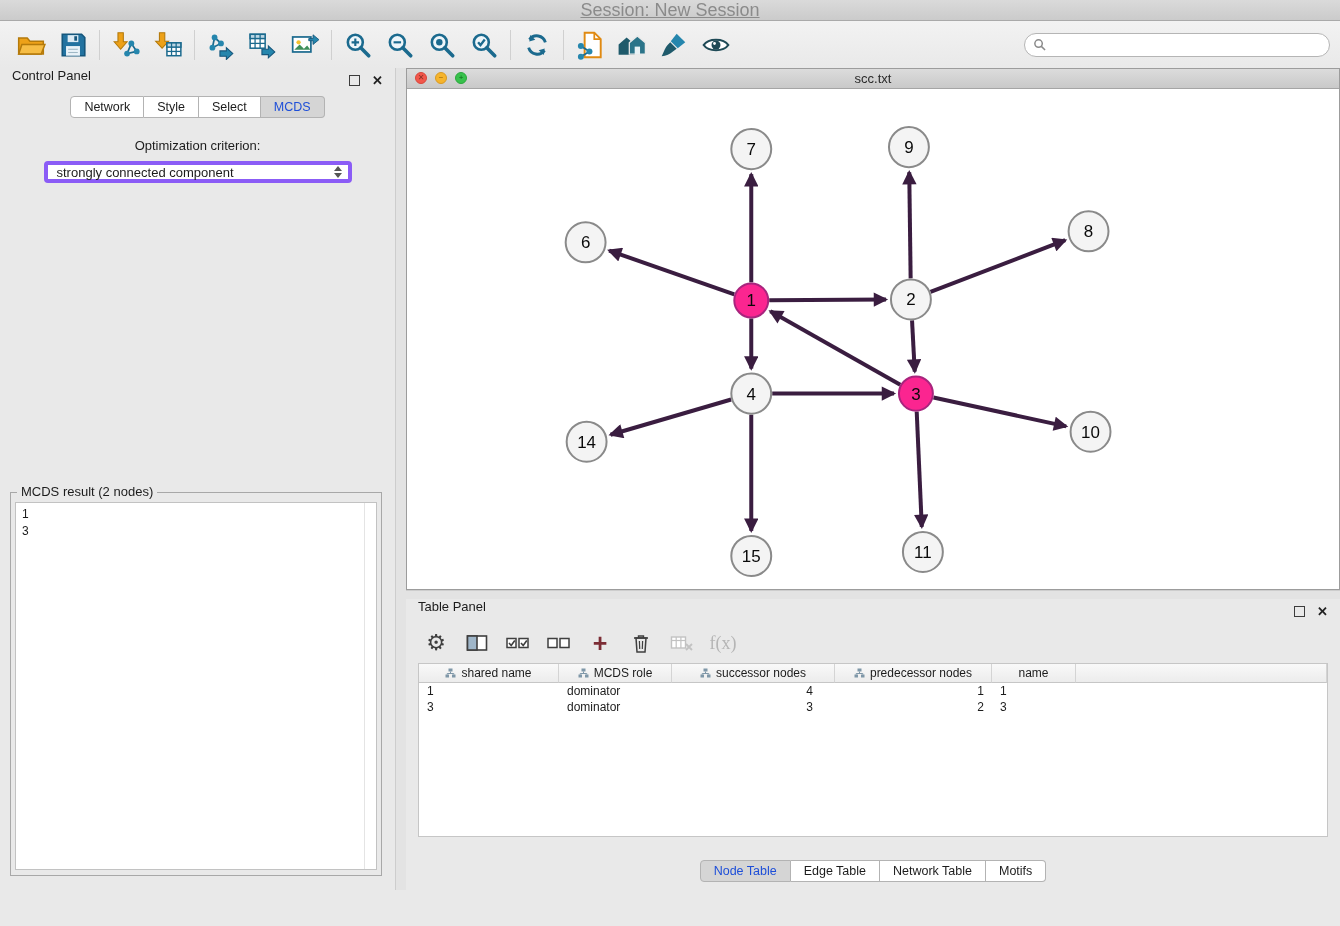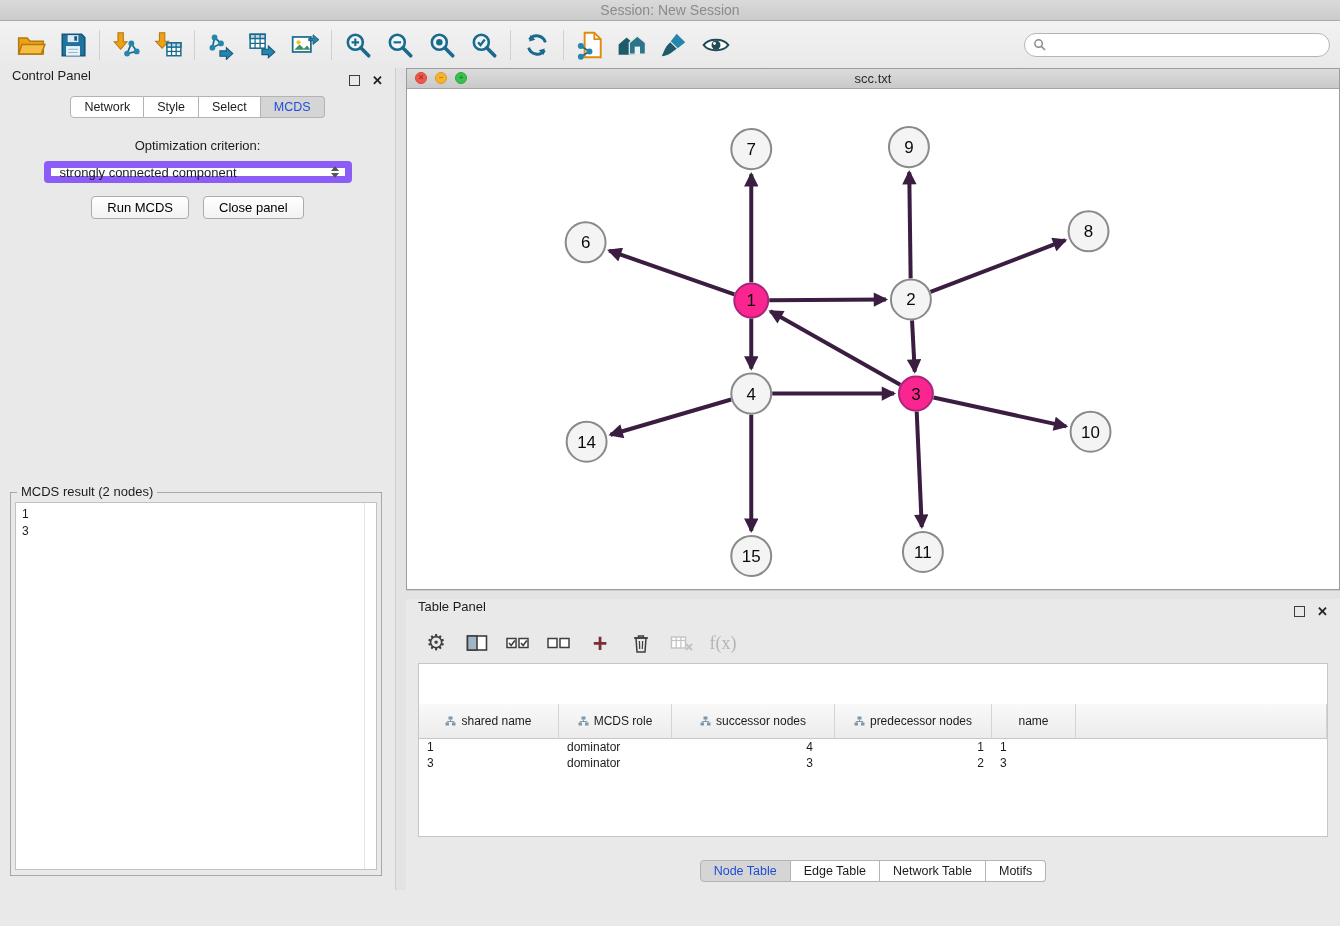--- a/index.html
+++ b/index.html
@@ -1,19 +1,19 @@
 <!DOCTYPE html>
 <html><head>
 <meta charset="utf-8">
 <style>
   html,body{margin:0;padding:0;background:#bfbfbf;}
   .app{position:relative;width:1340px;height:926px;background:#e9e9e9;font-family:"Liberation Sans",sans-serif;color:#1c1c1c;overflow:hidden;}
 
   
-  .titlebar{height:20px;background:linear-gradient(#dadada,#cbcbcb);border-bottom:1px solid #a9a9a9;display:flex;align-items:center;justify-content:center;font-size:14px;color:#8b8b8b;}
+  .titlebar{height:20px;background:linear-gradient(#dadada,#cbcbcb);border-bottom:1px solid #a9a9a9;display:flex;align-items:center;justify-content:center;font-size:18px;color:#8b8b8b;text-decoration:underline;}
 
   
   .toolbar{height:47px;background:linear-gradient(#f2f2f2,#e9e9e9);border-bottom:1px solid #c4c4c4;display:flex;align-items:center;padding:0 10px;}
   .tbtn{width:42px;height:42px;display:flex;align-items:center;justify-content:center;background:none;border:none;padding:0;}
   .ic{width:30px;height:30px;}
   .tsep{width:1px;height:30px;background:#d0d0d0;margin:0 5px;}
   .searchbox{margin-left:auto;width:288px;height:22px;background:#fff;border:1px solid #b5b5b5;border-radius:12px;display:flex;align-items:center;padding:0 8px;gap:5px;}
   .searchbox input{border:none;outline:none;flex:1;font-size:12px;font-family:"Liberation Sans",sans-serif;background:transparent;}
 
   
@@ -24,21 +24,21 @@
   .panel-header{height:24px;display:flex;padding:0 12px;font-size:13px;gap:16px;}
   .ph-buttons{margin-left:auto;display:flex;gap:12px;align-items:center;}
   .float-box{width:9px;height:9px;border:1.5px solid #3c3c3c;display:inline-block;}
   .close-x{font-size:13px;font-weight:bold;color:#222;line-height:1;}
   .seg-tabs{display:flex;justify-content:center;margin-top:4px;}
   .seg{background:#fff;border:1px solid #b3b3b3;border-left:none;padding:3px 13px;font-size:12.5px;line-height:14px;text-align:center;}
   .seg:first-child{border-left:1px solid #b3b3b3;border-radius:4px 0 0 4px;}
   .seg:last-child{border-radius:0 4px 4px 0;}
   .seg.active{background:#d5d5d5;color:#1d4ed8;}
   .opt-label{text-align:center;font-size:13px;margin-top:20px;}
-  .dropdown{margin:8px auto 0;width:308px;height:22px;background:#fff;border:7px solid #8b5cf6;border-radius:4px;display:flex;align-items:center;padding:0 6px 0 9px;font-size:13px;box-sizing:border-box;}
+  .dropdown{margin:8px auto 0;width:308px;height:22px;background:#fff;border:4px solid #8b5cf6;border-radius:4px;display:flex;align-items:center;padding:0 6px 0 9px;font-size:13px;box-sizing:border-box;}
   .dd-arrows{margin-left:auto;display:flex;flex-direction:column;gap:2px;}
   .dd-arrows i{display:block;width:0;height:0;border-left:4px solid transparent;border-right:4px solid transparent;}
   .dd-up{border-bottom:5px solid #555;}
   .dd-down{border-top:5px solid #555;}
   .btnrow{display:flex;justify-content:center;gap:14px;margin-top:13px;}
   .pbtn{background:linear-gradient(#ffffff,#f2f2f2);border:1px solid #ababab;border-radius:4px;padding:3px 15px;font-size:13px;font-family:"Liberation Sans",sans-serif;}
   .resultbox{position:absolute;left:10px;right:13px;top:424px;bottom:14px;border:1px solid #a8a8a8;}
   .groupbox-label{position:absolute;top:-9px;left:6px;background:#e9e9e9;padding:0 4px;font-size:13px;}
   .resultinner{position:absolute;left:4px;right:4px;top:9px;bottom:5px;background:#fff;border:1px solid #c2c2c2;font-size:12px;line-height:17px;padding:3px 6px;box-sizing:border-box;}
   .scroll-gutter{position:absolute;top:0;bottom:0;right:11px;width:1px;background:#e4e4e4;}
@@ -61,21 +61,21 @@
 
   
   .table-panel{flex:1;background:#e9e9e9;display:flex;flex-direction:column;min-height:0;}
   .tp-toolbar{height:40px;display:flex;align-items:center;padding:0 18px;gap:17px;flex:none;}
   .tico{width:24px;height:24px;display:flex;align-items:center;justify-content:center;background:none;border:none;padding:0;}
   .gear-ch{font-size:22px;color:#3f3f3f;line-height:1;}
   .plus-ch{font-size:25px;font-weight:bold;color:#7c2d35;line-height:1;}
   .fx-ch{font-family:"Liberation Serif",serif;font-size:18px;color:#b5b5b5;}
   .tp-table{margin:0 12px;background:#fff;border:1px solid #c6c6c6;height:172px;overflow:hidden;font-size:12px;flex:none;}
   .trow{display:grid;grid-template-columns:140px 113px 163px 157px 84px 1fr;}
-  .th{background:linear-gradient(#f9f9f9,#ececec);border-right:1px solid #d4d4d4;border-bottom:1px solid #c6c6c6;height:35px;display:flex;align-items:center;justify-content:center;gap:5px;box-sizing:border-box;margin-top:40px;}
+  .th{background:linear-gradient(#f9f9f9,#ececec);border-right:1px solid #d4d4d4;border-bottom:1px solid #c6c6c6;height:19px;display:flex;align-items:center;justify-content:center;gap:5px;box-sizing:border-box;}
   .td{height:16px;display:flex;align-items:center;padding:0 8px;box-sizing:border-box;}
   .td.num{justify-content:flex-end;padding-right:22px;}
   .td.num2{justify-content:flex-end;padding-right:8px;}
   .tp-tabs{margin-top:auto;display:flex;justify-content:center;align-items:center;padding:6px 0 8px;flex:none;}
 
   
   .statusbar{position:absolute;bottom:0;left:0;right:0;height:36px;background:#ececec;border-top:1px solid #bdbdbd;display:flex;align-items:center;padding:0 10px;box-sizing:border-box;}
   .listbtn{width:28px;height:22px;background:linear-gradient(#fcfcfc,#efefef);border:1px solid #b0b0b0;border-radius:4px;display:flex;align-items:center;justify-content:center;padding:0;}
   .membtn{margin-left:auto;height:21px;background:linear-gradient(#ffffff,#f3f3f3);border:1px solid #ababab;border-radius:11px;display:flex;align-items:center;gap:5px;padding:0 10px;font-size:12px;font-family:"Liberation Sans",sans-serif;}
   .memdot{width:9px;height:9px;border-radius:50%;background:#35c04c;border:1px solid #23a338;}
@@ -248,24 +248,20 @@
         <div class="seg">Select</div>
         <div class="seg active">MCDS</div>
       </div>
       <div class="opt-label">Optimization criterion:</div>
       <div class="dropdown">
         <span>strongly connected component</span>
         <span class="dd-arrows">
             <i class="dd-up"></i>
             <i class="dd-down"></i>
           </span>
-      </div>
-      <div class="btnrow">
-        <button class="pbtn">Run MCDS</button>
-        <button class="pbtn">Close panel</button>
       </div>
       <div class="resultbox">
         <span class="groupbox-label">MCDS result (2 nodes)</span>
         <div class="resultinner">
           <div>1</div>
           <div>3</div>
           <span class="scroll-gutter"></span>
         </div>
       </div>
     </div>

